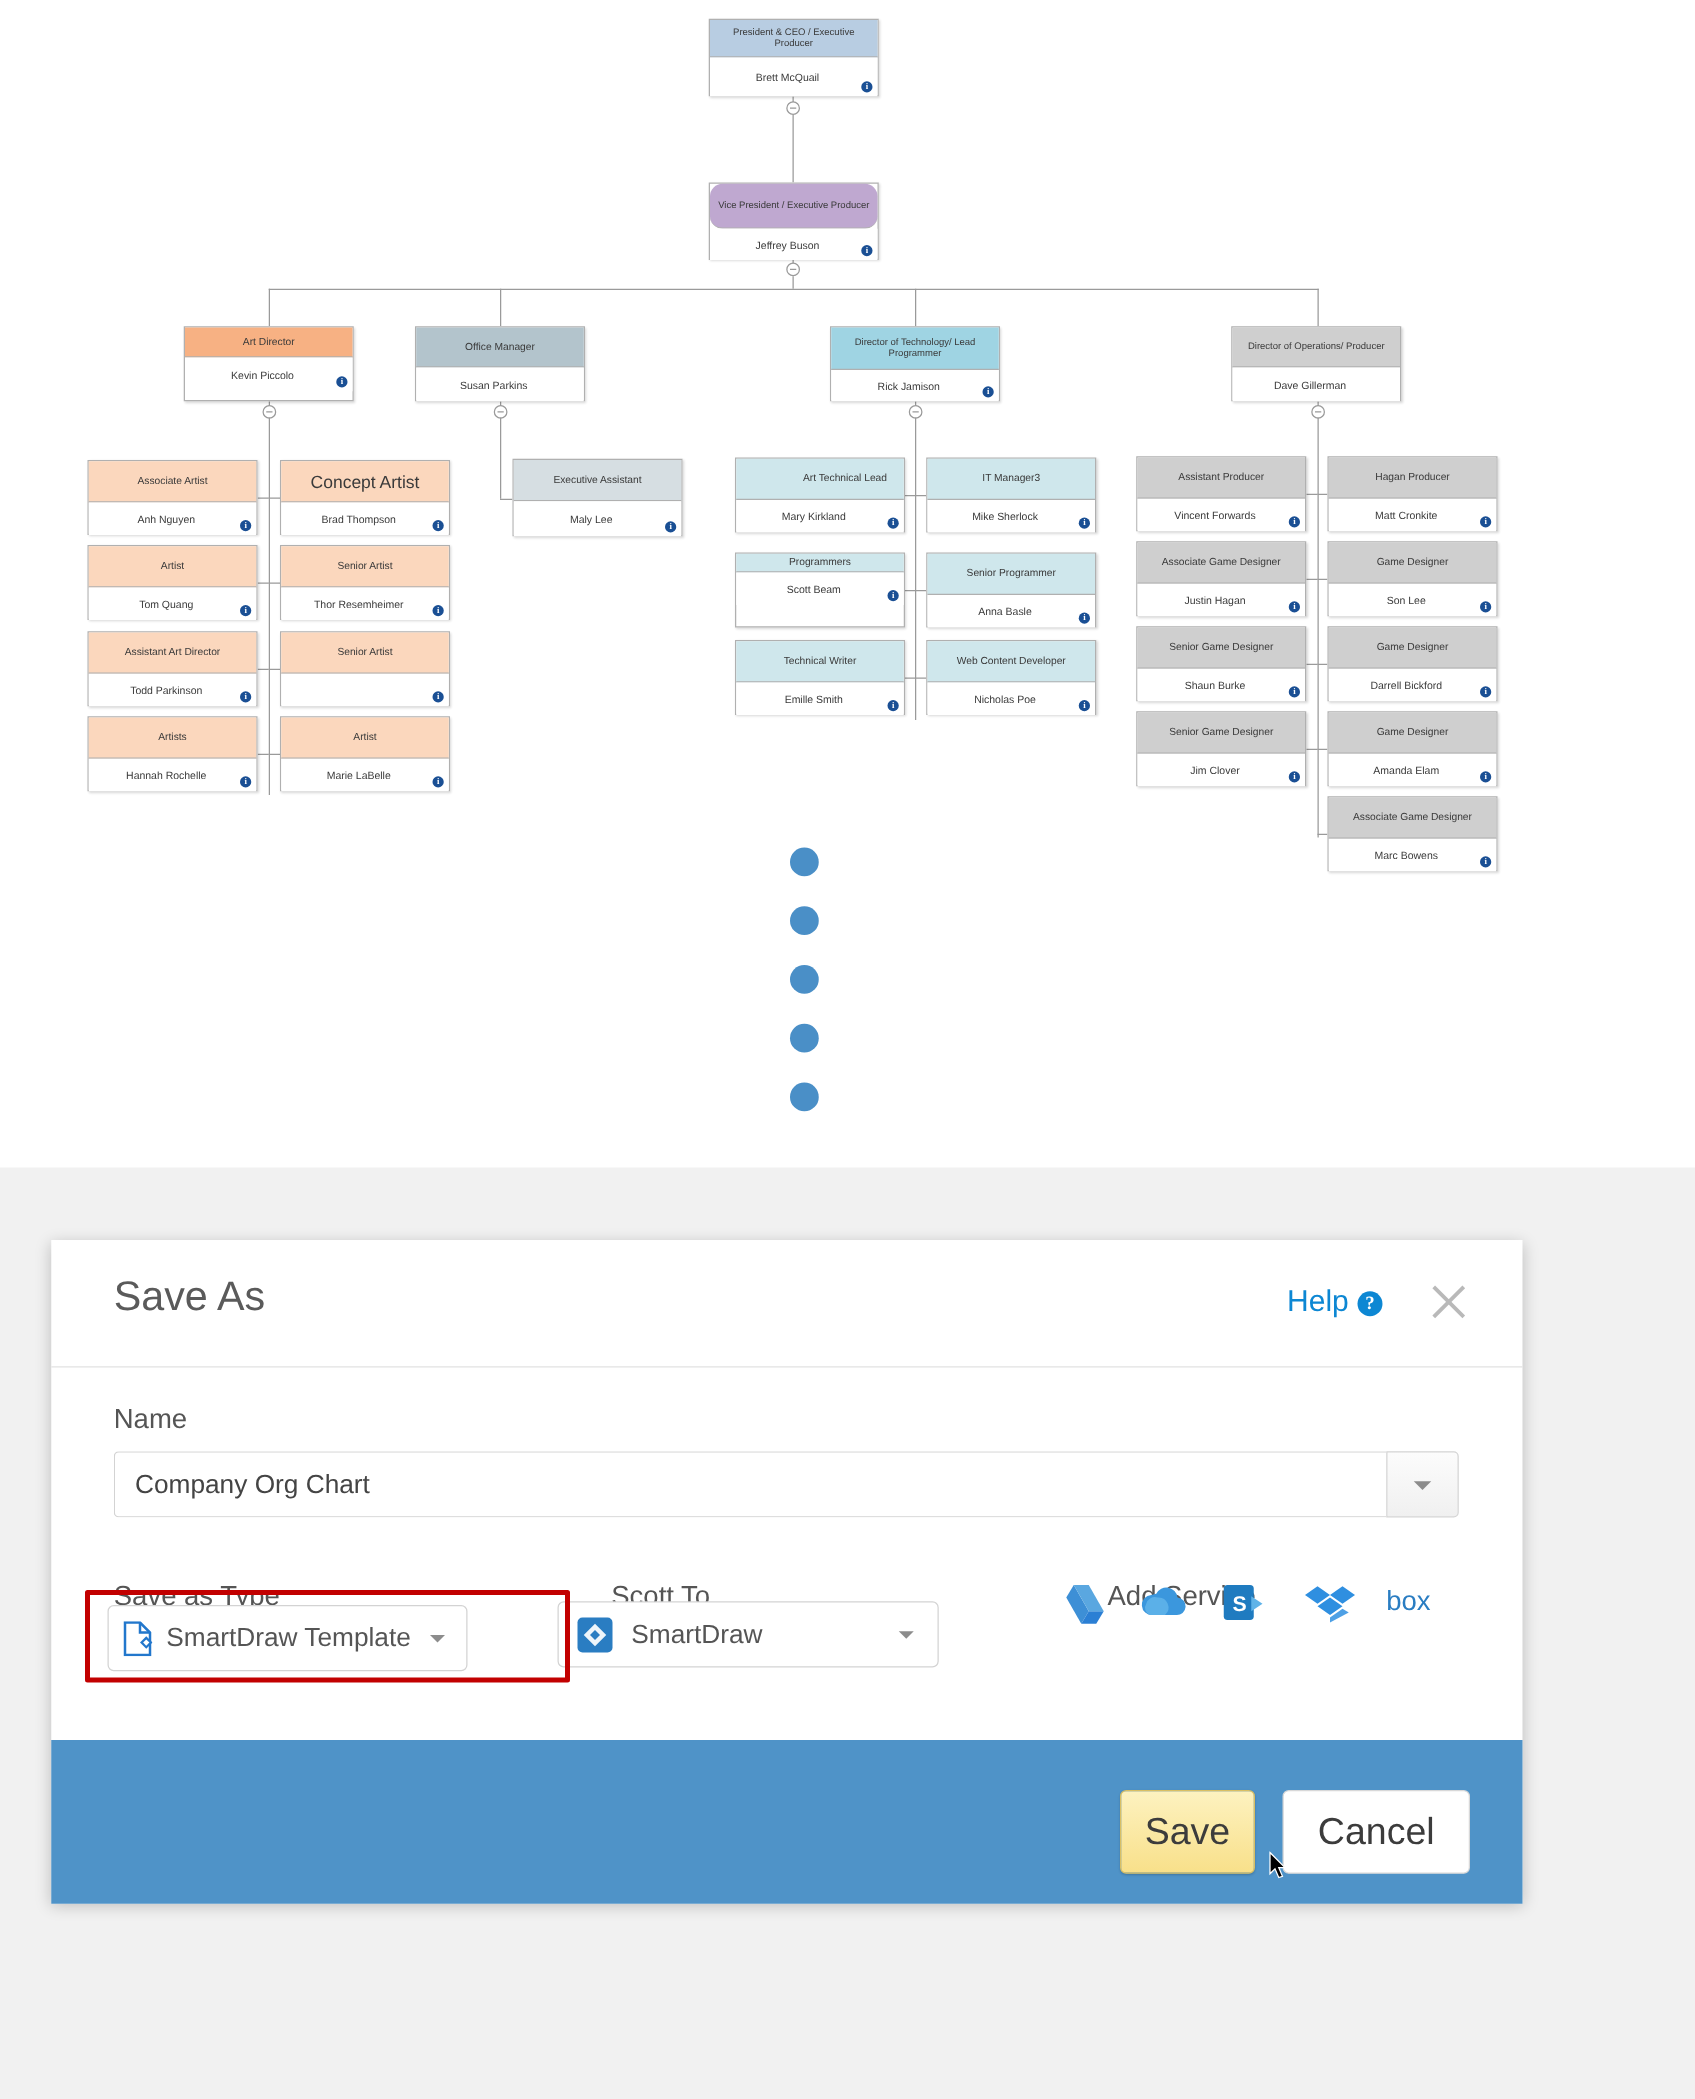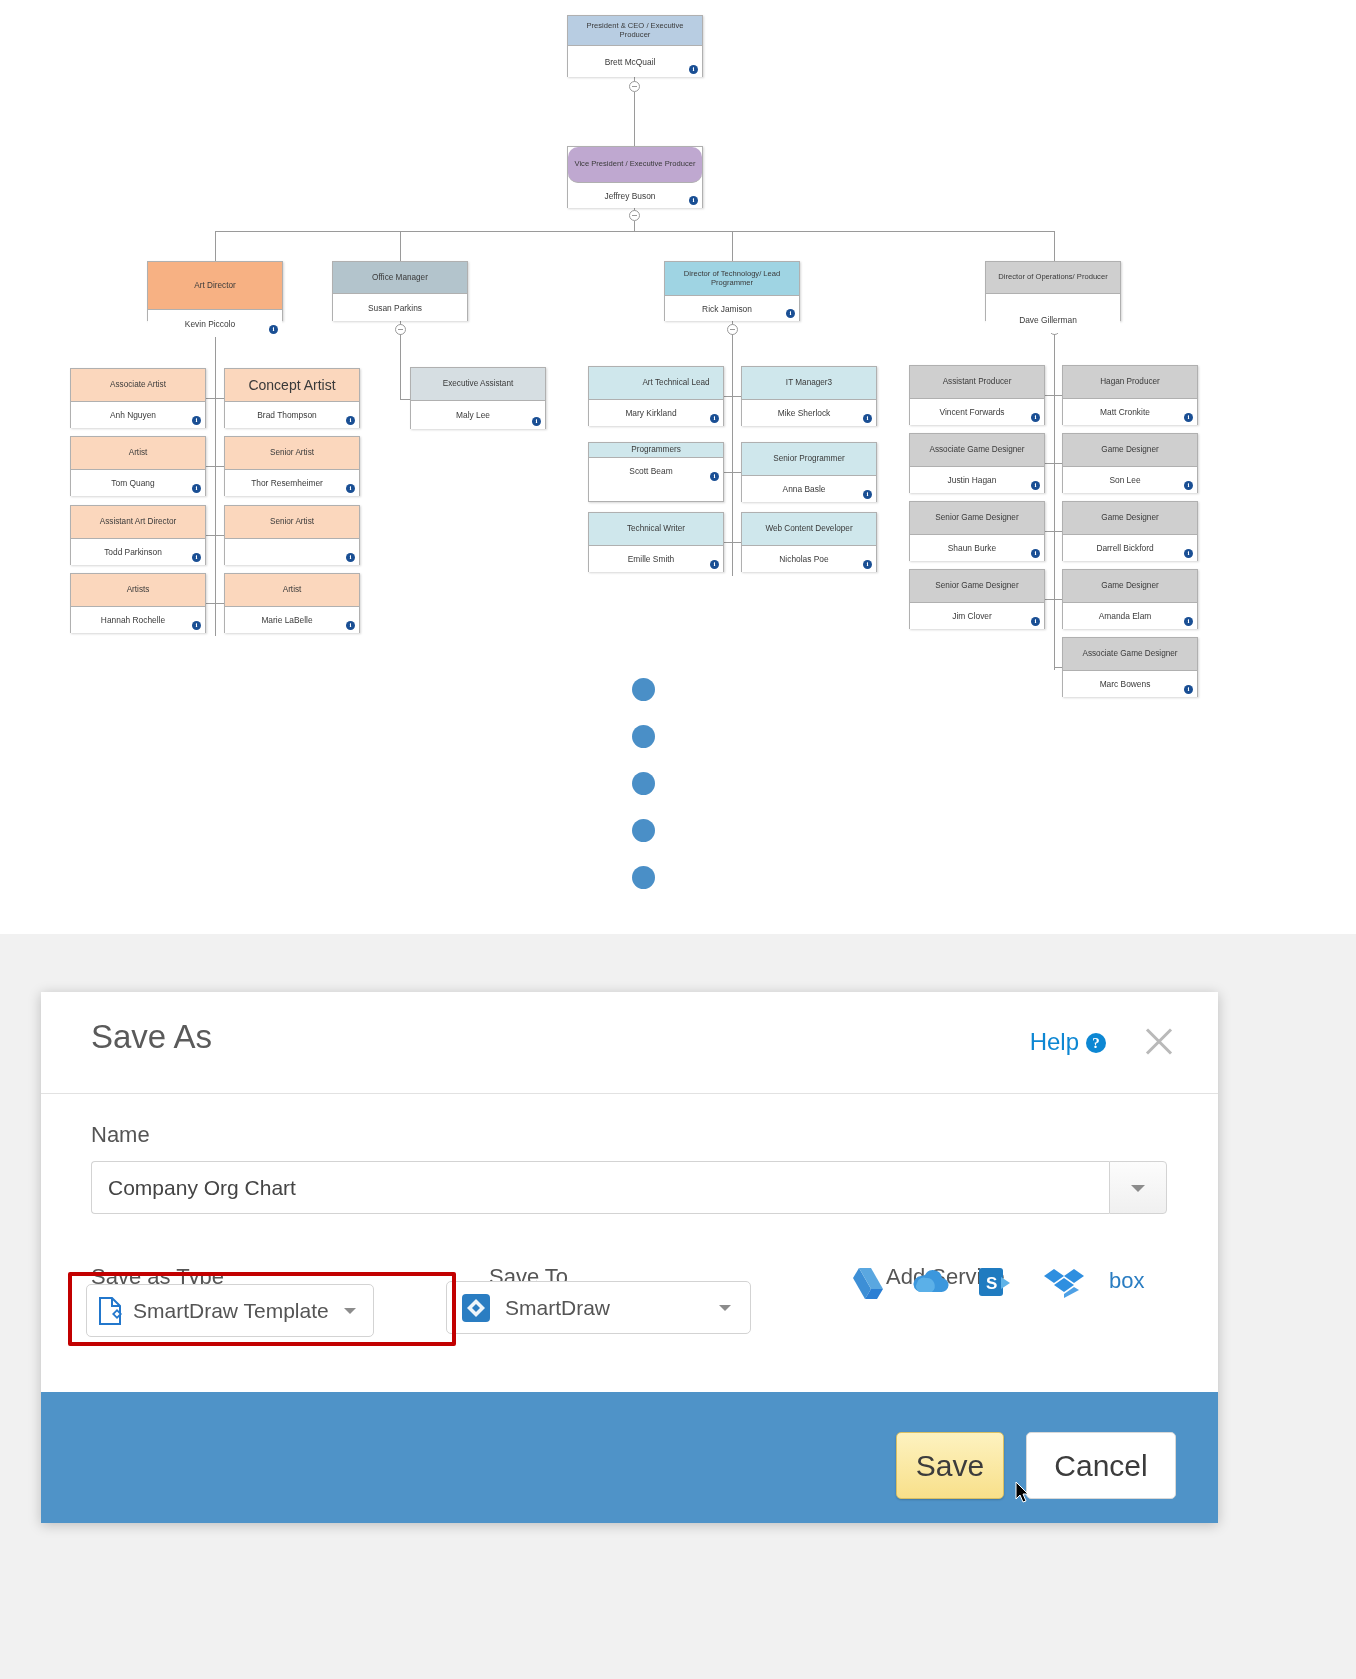--- a/index.html
+++ b/index.html
@@ -204,34 +204,34 @@
   <div id="nodes">
       <div class="node" style="left: 567px; top: 15px; width: 136px; height: 62px;">
         <div class="title" style="height: 30px; background: rgb(184, 205, 226); font-size: 7.6px;">President &amp; CEO / Executive Producer</div>
         <div class="name" style="height: 31px; font-size: 8.4px;">Brett McQuail<span class="info">i</span></div>
       </div>
       <div class="node" style="left: 567px; top: 146px; width: 136px; height: 62px;">
         <div class="title" style="height: 36px; background: rgb(191, 168, 208); font-size: 7.6px; border-radius: 10px;">Vice President / Executive Producer</div>
         <div class="name" style="height: 25px; font-size: 8.4px;">Jeffrey Buson<span class="info">i</span></div>
       </div>
       <div class="node" style="left: 147px; top: 261px; width: 136px; height: 60px;">
-        <div class="title" style="height: 48px; background: rgb(247, 177, 131); font-size: 8.2px;">Art Director</div>
+        <div class="title" style="height: 24px; background: rgb(247, 177, 131); font-size: 8.2px;">Art Director</div>
         <div class="name" style="height: 27px; font-size: 8.4px;">Kevin Piccolo<span class="info">i</span></div>
       </div>
       <div class="node" style="left: 332px; top: 261px; width: 136px; height: 60px;">
         <div class="title" style="height: 32px; background: rgb(179, 196, 204); font-size: 8.2px;">Office Manager</div>
         <div class="name" style="height: 27px; font-size: 8.4px;">Susan Parkins</div>
       </div>
       <div class="node" style="left: 664px; top: 261px; width: 136px; height: 60px;">
         <div class="title" style="height: 34px; background: rgb(159, 212, 227); font-size: 7.6px;">Director of Technology/ Lead Programmer</div>
         <div class="name" style="height: 25px; font-size: 8.4px;">Rick Jamison<span class="info">i</span></div>
       </div>
       <div class="node" style="left: 985px; top: 261px; width: 136px; height: 60px;">
         <div class="title" style="height: 32px; background: rgb(207, 207, 207); font-size: 7.6px;">Director of Operations/ Producer</div>
-        <div class="name" style="height: 27px; font-size: 8.4px; margin-top: 12px;">Dave Gillerman</div>
+        <div class="name" style="height: 27px; font-size: 8.4px;">Dave Gillerman</div>
       </div>
       <div class="node" style="left: 410px; top: 367px; width: 136px; height: 62px;">
         <div class="title" style="height: 33px; background: rgb(214, 222, 226); font-size: 8.2px;">Executive Assistant</div>
         <div class="name" style="height: 28px; font-size: 8.4px;">Maly Lee<span class="info">i</span></div>
       </div>
       <div class="node" style="left: 70px; top: 368px; width: 136px; height: 60px;">
         <div class="title" style="height: 33px; background: rgb(251, 215, 189); font-size: 8.2px;">Associate Artist</div>
         <div class="name" style="height: 26px; font-size: 8.4px;">Anh Nguyen<span class="info">i</span></div>
       </div>
       <div class="node" style="left: 70px; top: 436px; width: 136px; height: 60px;">
@@ -347,21 +347,21 @@
   <div class="dlg-body">
     <div class="field-label" id="name-label">Name</div>
     <div id="name-row">
       <input id="name-input" type="text" value="Company Org Chart" style="">
       <div id="name-dropdown-btn">
         <span class="caret"></span>
       </div>
     </div>
 
     <div class="field-label" id="type-label">Save as Type</div>
-    <div class="field-label" id="to-label">Save To</div>
+    <div class="field-label" id="to-label">Scott To</div>
     <div class="field-label" id="service-label">Add Service</div>
   </div>
 
   <div class="dlg-foot" style="background: rgb(79, 147, 200);">
     <div class="btn" id="save-btn">Save</div>
     <div class="btn" id="cancel-btn">Cancel</div>
   </div>
 </div>
 
 <div class="select-box" id="type-select">

